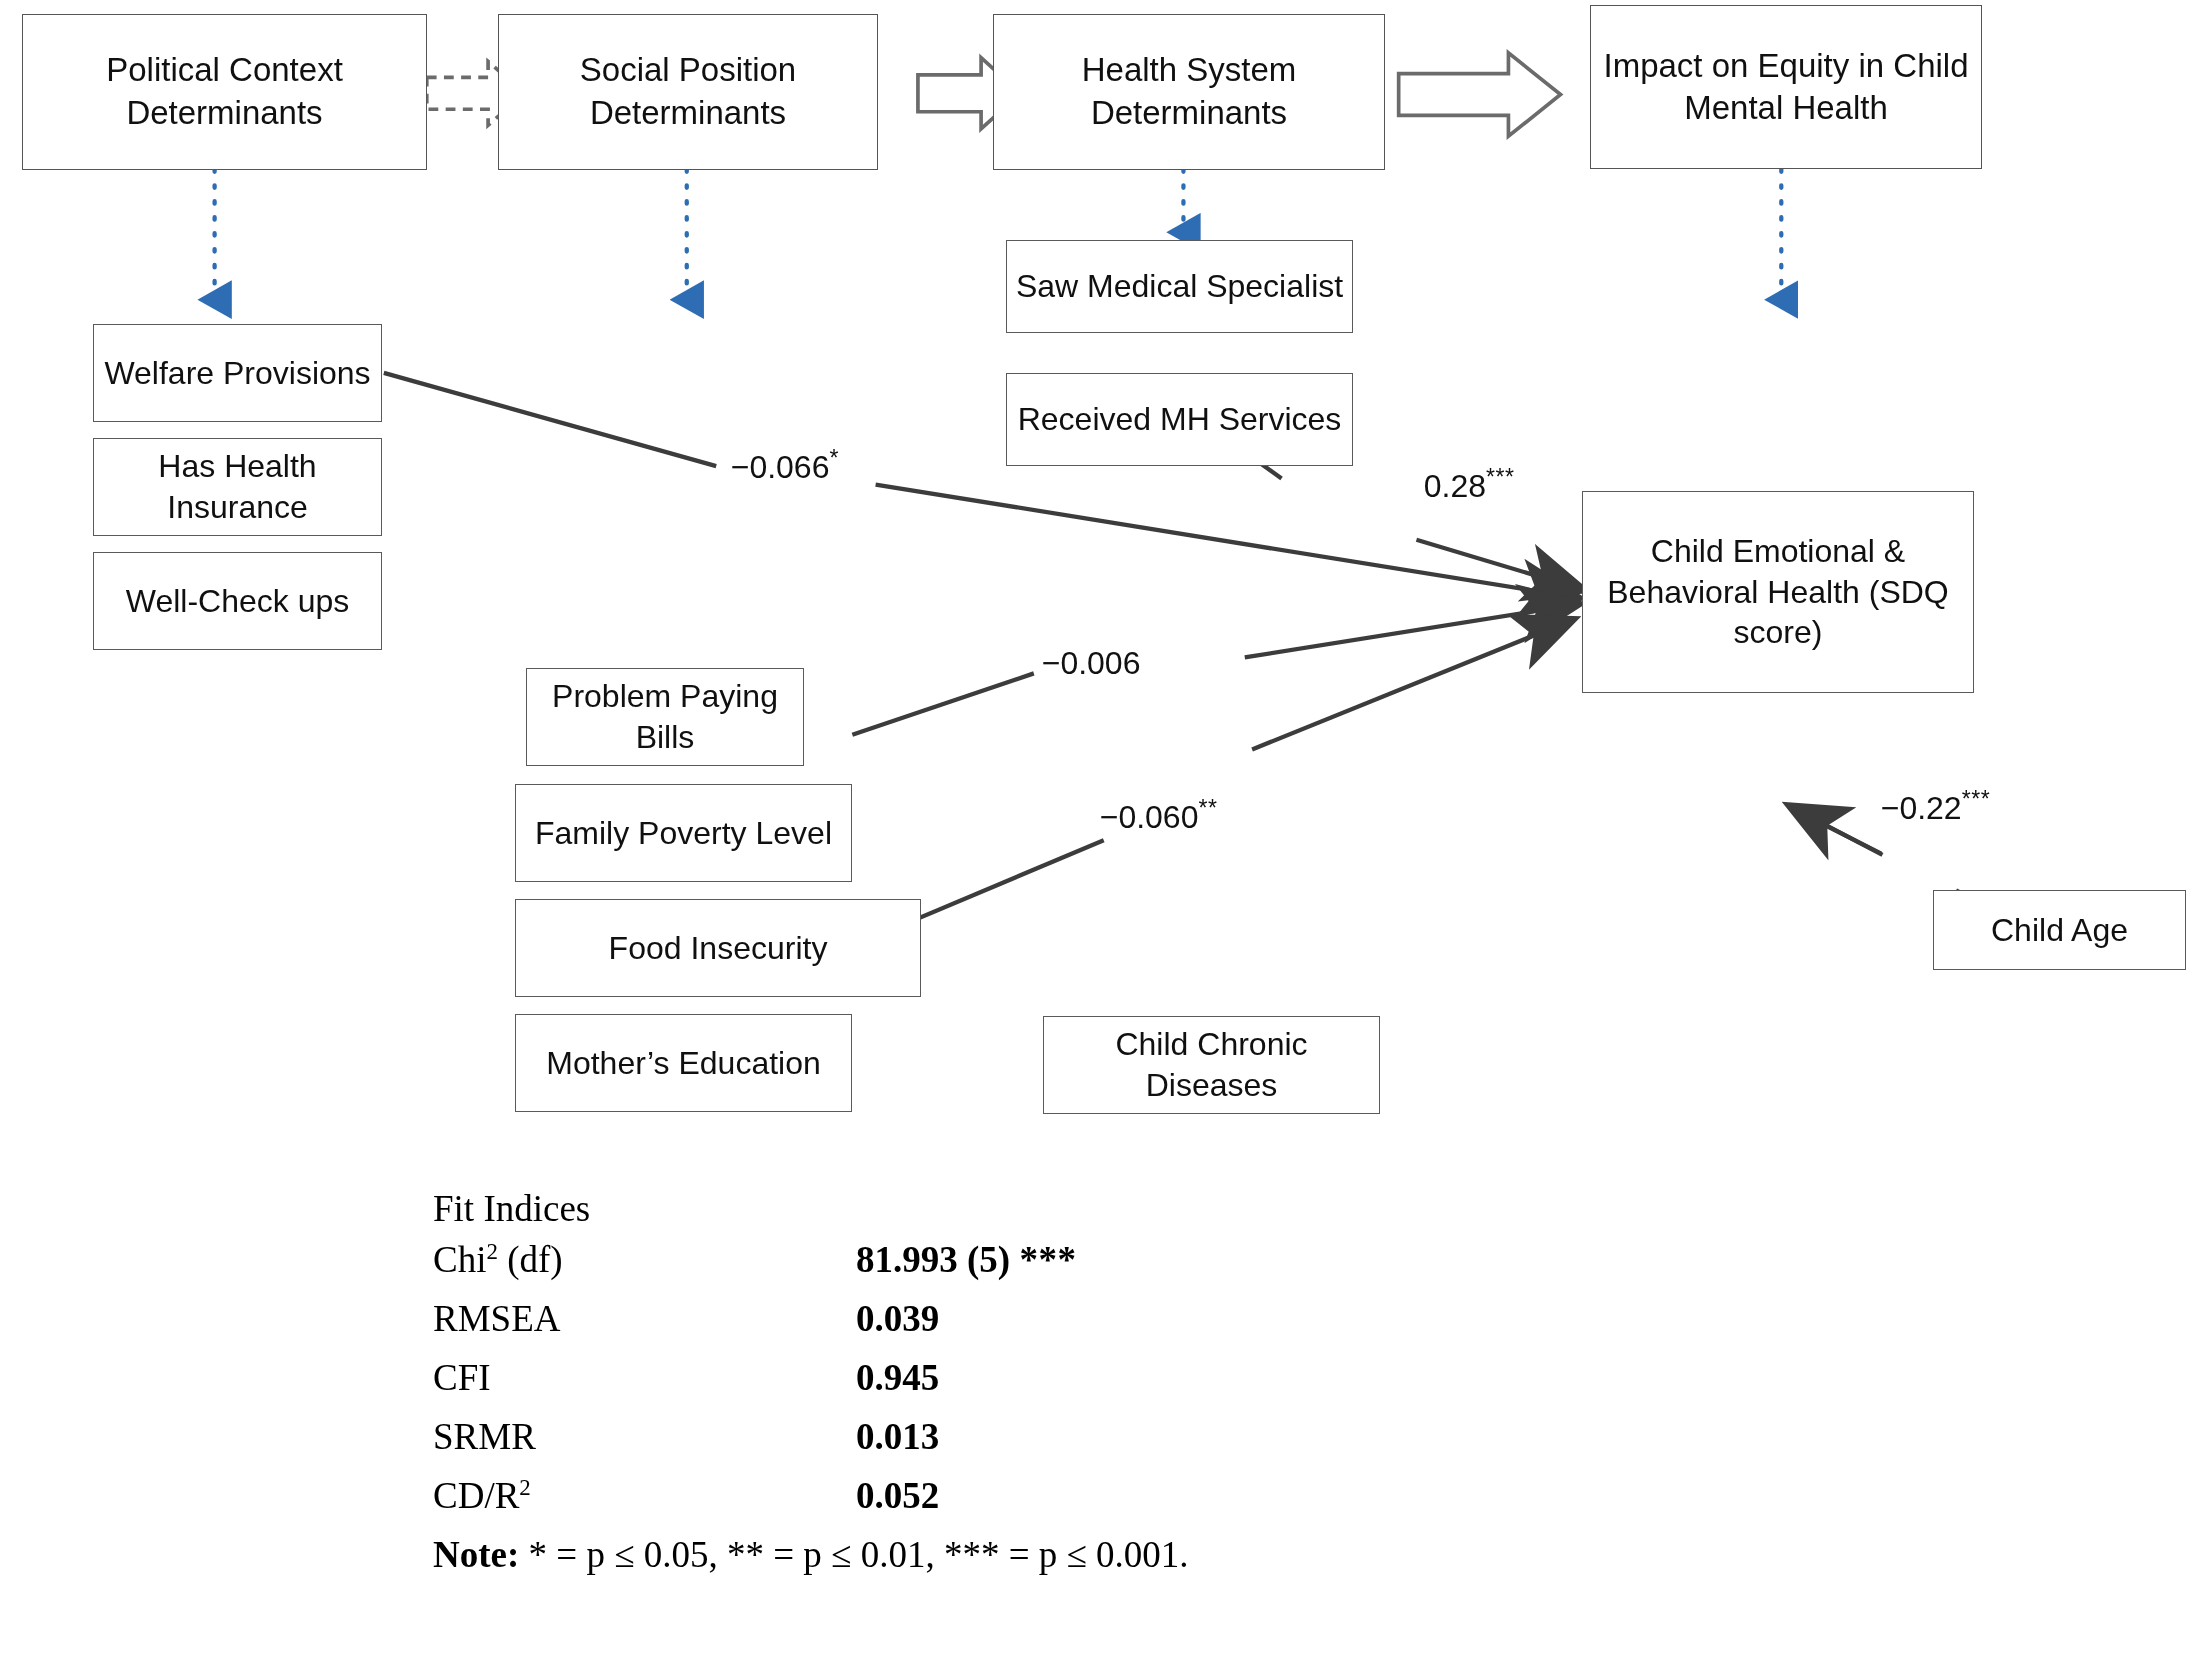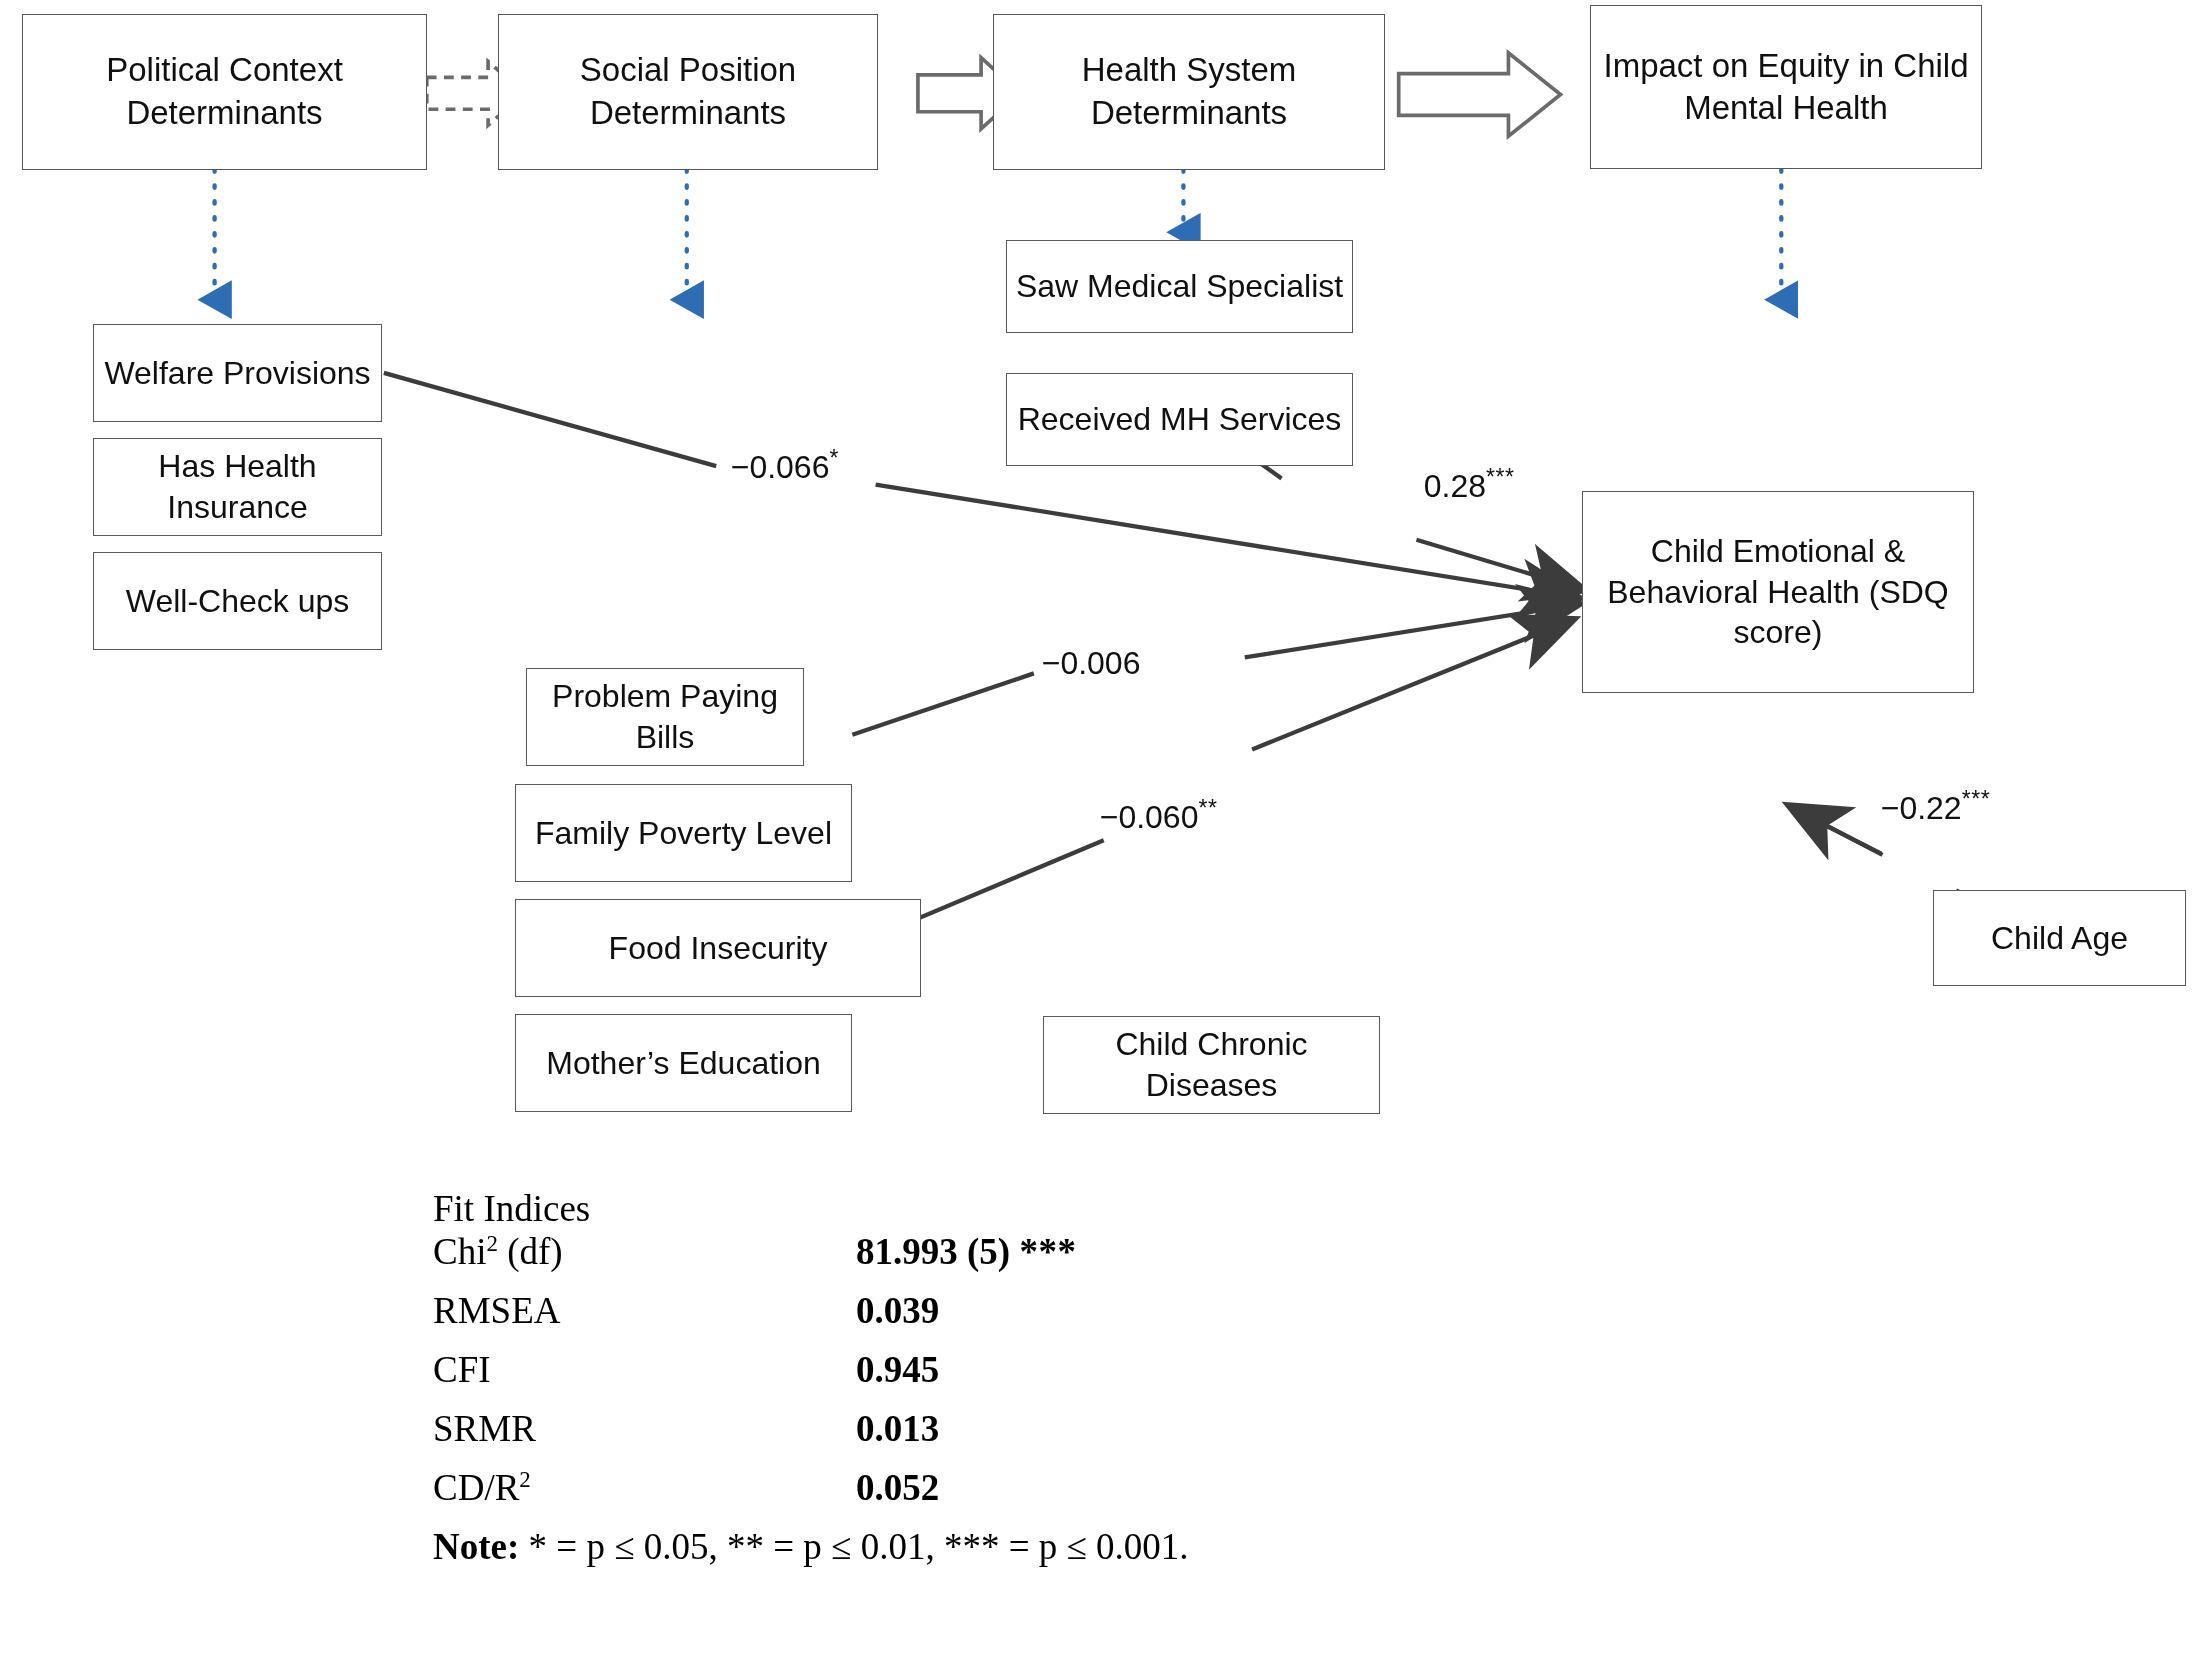--- a/index.html
+++ b/index.html
@@ -80,21 +80,21 @@
     color: #000;
     z-index: 6;
   }
   #fit .row {
     display: flex;
     align-items: baseline;
     margin-bottom: 16px;
   }
   #fit .k { width: 423px; flex: none; }
   #fit .v { flex: 1 1 auto; font-weight: bold; }
-  #fit .head { margin-bottom: 0; }
+  #fit .head { margin-bottom: 8px; }
   #fit sup { font-size: 0.62em; vertical-align: super; }
   #fit .note { margin-top: 3.7px; }
   #fit .note b { font-weight: bold; }
   #fit .stars { letter-spacing: 0.6px; }
 </style>
 </head>
 <body>
 
 <div id="page">
 
@@ -188,21 +188,21 @@
   </div>
 
   <div class="node ind" style="left:1006px; top:373px; width:347px; height:93px;">
     <span class="lbl">Received MH Services</span>
   </div>
 
   <div class="node ind" style="left:1043px; top:1016px; width:337px; height:98px;">
     <span class="lbl">Child Chronic Diseases</span>
   </div>
 
-  <div class="node ind" style="left:1933px; top:890px; width:253px; height:96px;">
+  <div class="node ind" style="left:1933px; top:890px; width:253px; height:80px;">
     <span class="lbl">Child Age</span>
   </div>
 
   <div class="node outcome" style="left:1582px; top:491px; width:392px; height:202px;">
     <span class="lbl">Child Emotional &amp; Behavioral Health (SDQ score)</span>
   </div>
 
   <div class="coef" style="left:727px; top:445px;">
     <span>−0.066</span><sup>*</sup>
   </div>

